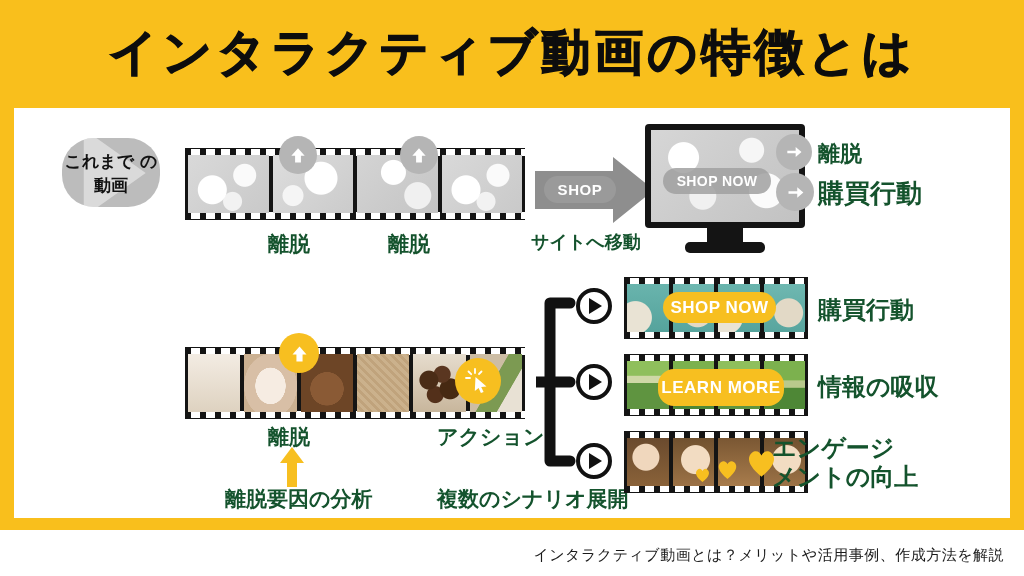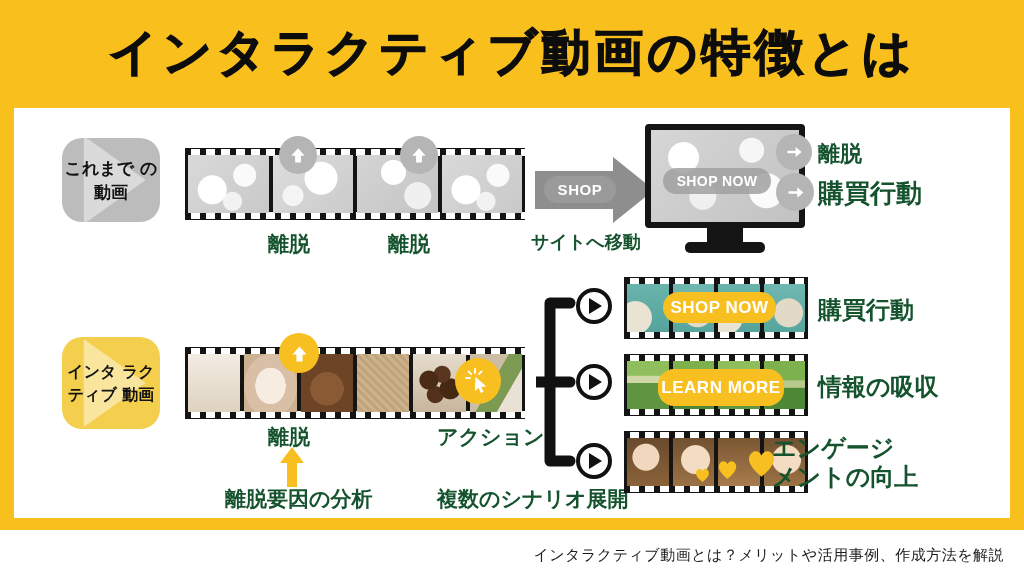--- a/index.html
+++ b/index.html
@@ -63,23 +63,23 @@
     position: absolute; left: 50%; top: 50%;
     transform: translate(-44%, -50%);
     width: 0; height: 0;
     border-top: 44px solid transparent;
     border-bottom: 44px solid transparent;
     border-left: 62px solid rgba(255,255,255,.45);
   }
   .cat-box .cat-label { position: relative; z-index: 2; }
 
   #cat-legacy {
-    left: 62px; top: 138px; width: 98px; height: 84px;
+    left: 62px; top: 138px; width: 98px; height: 69px;
     background: #bcbcbc;
-    font-size: 17px; line-height: 24px;
+    font-size: 17px; line-height: 24px; border-radius: 32px;
   }
   #cat-interactive {
     left: 62px; top: 337px; width: 98px; height: 92px;
     background: #f4cf4e;
     font-size: 16px; line-height: 23px;
   }
 
   
   .film {
     position: absolute;
@@ -304,26 +304,20 @@
   </div>
   <div class="lbl" style="left:818px; top:139px; font-size:22px;">離脱</div>
 
   <div class="badge gray" style="left:776px; top:173px; width:38px; height:38px;">
     <svg width="21" height="21" viewBox="0 0 24 24">
         <path d="M4 10.5 H14 V6 L21 12 L14 18 V13.5 H4 Z" fill="#fff"></path>
       </svg>
   </div>
   <div class="lbl" style="left:818px; top:176px; font-size:26px;">購買行動</div>
 
-  <div class="cat-box" id="cat-interactive">
-    <span class="tri"></span>
-    <span class="cat-label">インタ
-ラクティブ
-動画</span>
-  </div>
 
   <div class="film" id="film-interactive" style="left:185px; top:347px; width:340px; height:72px;">
     <div class="perf top"></div>
     <div class="perf bot"></div>
     <div class="frames">
       <div class="cell ph-cup"></div>
       <div class="cell ph-coffee1"></div>
       <div class="cell ph-coffee2"></div>
       <div class="cell ph-burlap"></div>
       <div class="cell ph-beans"></div>

